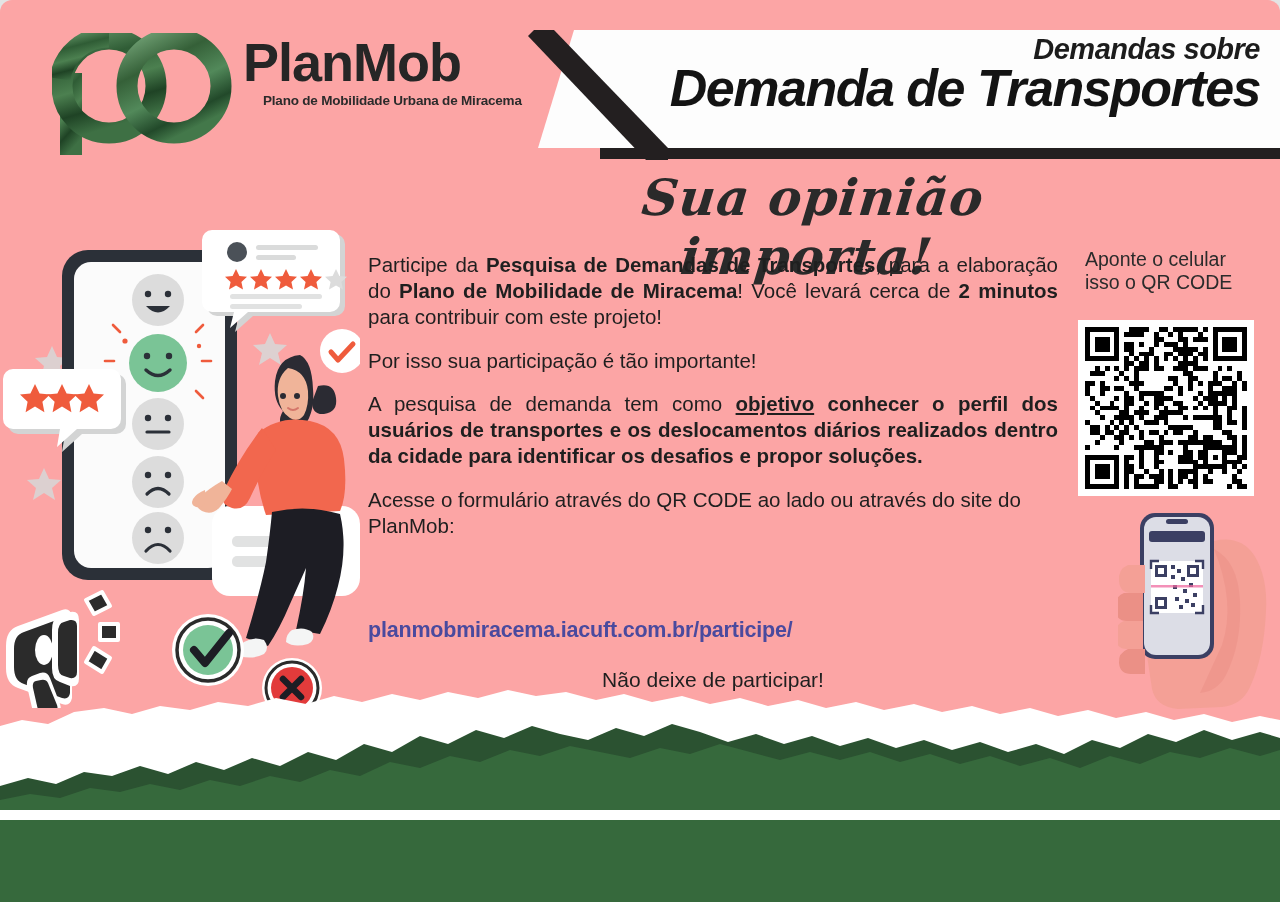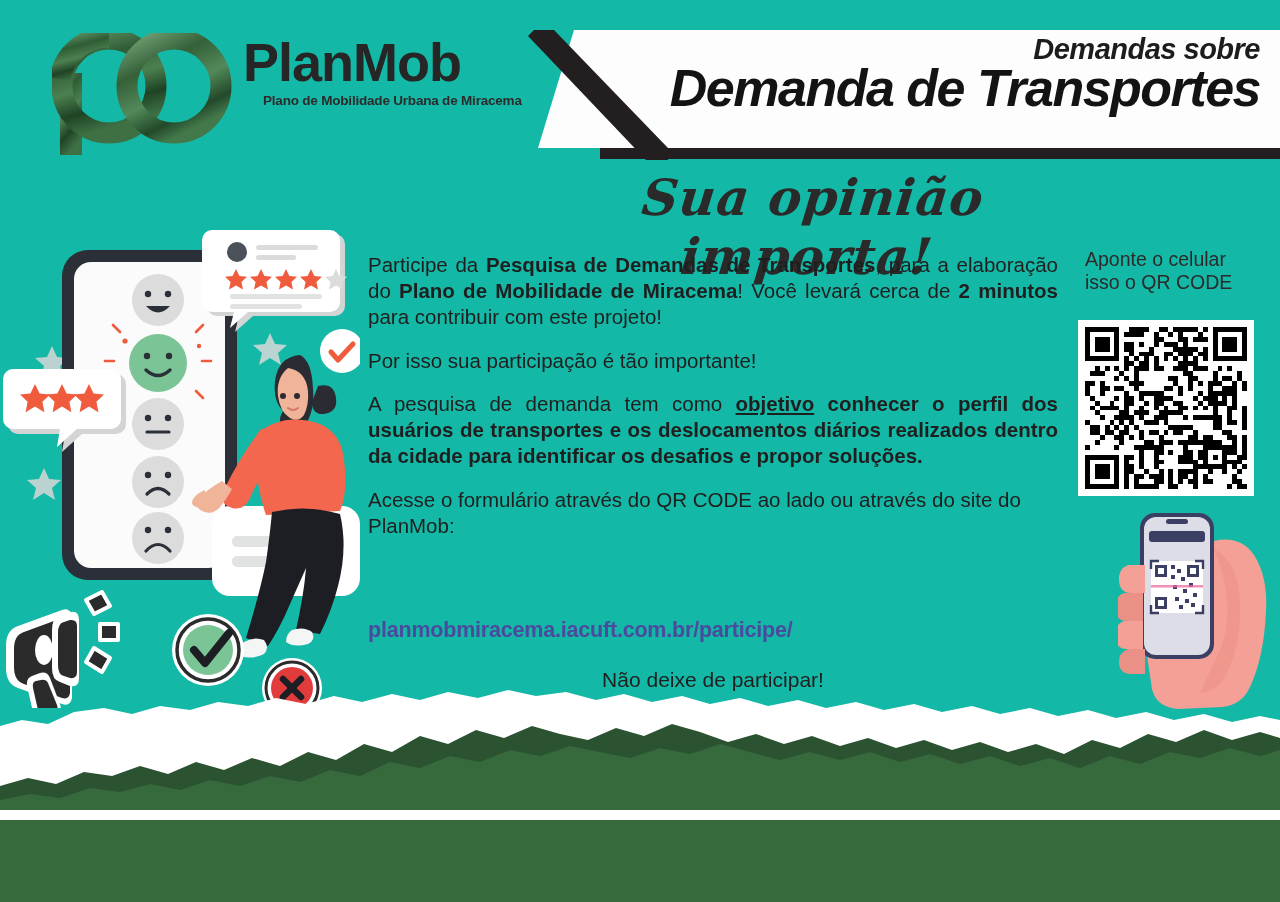--- a/index.html
+++ b/index.html
@@ -3,21 +3,21 @@
 <meta charset="utf-8">
 <style>
   * { margin:0; padding:0; box-sizing:border-box; }
   html,body { width:1280px; height:902px; }
   body {
     font-family:"Liberation Sans", sans-serif;
     background:#e3e4e4;
     position:relative;
     overflow:hidden;
   }
-  #poster { position:absolute; inset:0; background:#14b8a6; }
+  #poster { position:absolute; inset:0; background:#fca5a5;border-radius:12px; }
 
   
   #header { position:absolute; left:0; top:0; width:1280px; height:175px; }
 
   #logo-mark { position:absolute; left:52px; top:33px; width:180px; height:125px; }
 
   #logo-wordmark { position:absolute; left:243px; top:38px; width:300px; }
   .wm-line { font-weight:bold; color:#262626; line-height:0.92;
              letter-spacing:-1px; font-size:54px; }
   #wm-sub { font-size:13.5px; font-weight:bold; color:#2b2b2b;

